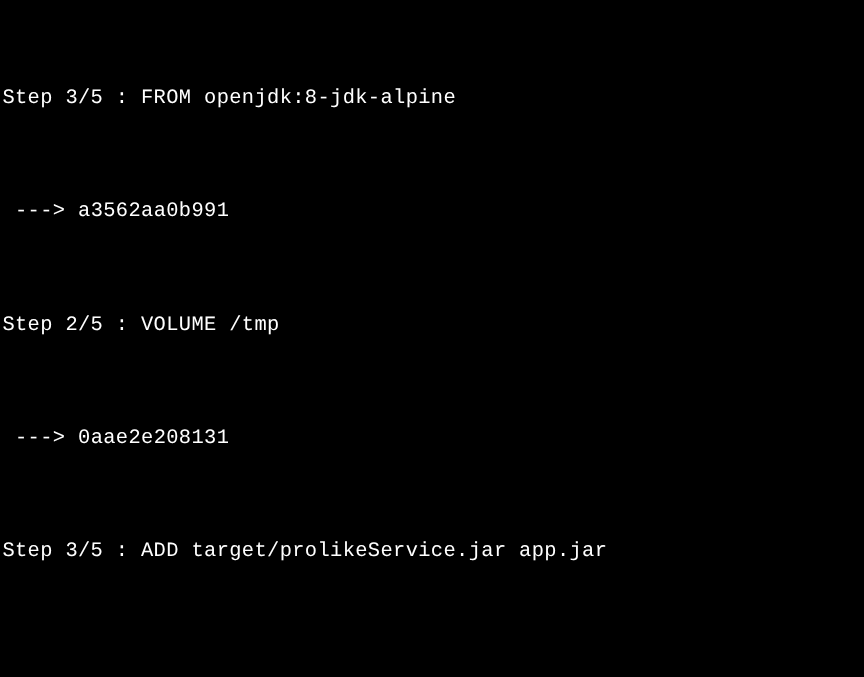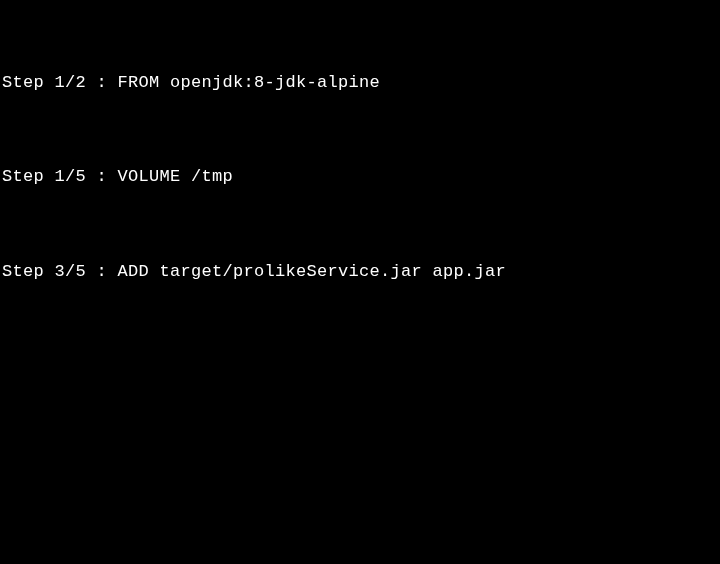--- a/index.html
+++ b/index.html
@@ -24,22 +24,24 @@
       word-wrap: break-word;
     }
     .line {
       display: block;
     }
   </style>
 </head>
 <body>
 
 <div class="terminal">
-  <span class="line">Step 1/2 : FROM openjdk:8-jdk-alpine</span>
-  <span class="line">Step 1/5 : VOLUME /tmp</span>
+  <span class="line">Step 3/5 : FROM openjdk:8-jdk-alpine</span>
+  <span class="line"> ---&gt; a3562aa0b991</span>
+  <span class="line">Step 2/5 : VOLUME /tmp</span>
+  <span class="line"> ---&gt; 0aae2e208131</span>
   <span class="line">Step 3/5 : ADD target/prolikeService.jar app.jar</span>
   
   
   
   
   
   
   
   
   

